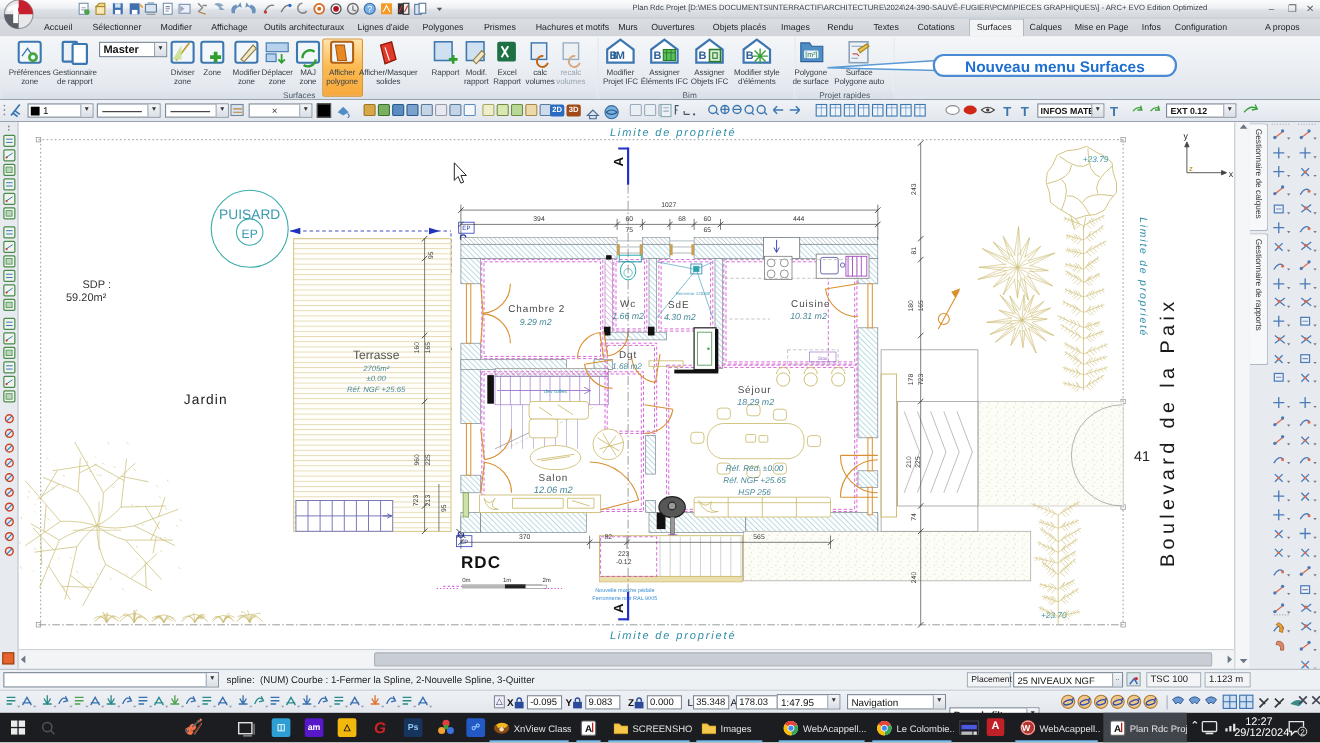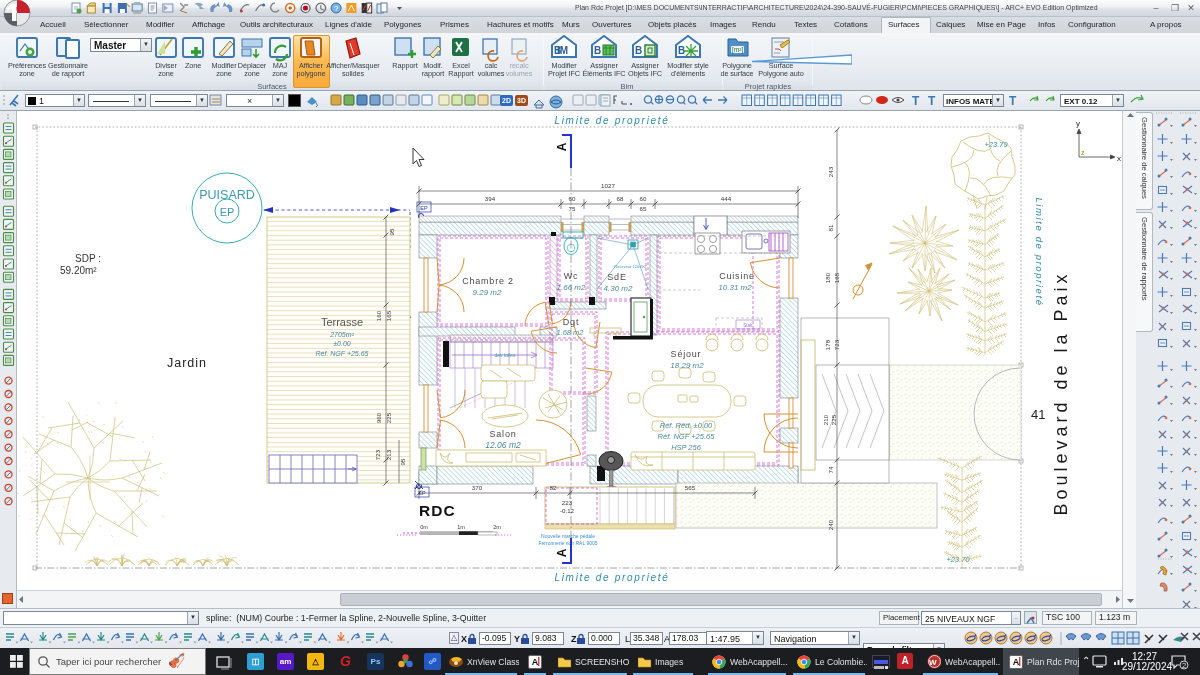--- a/index.html
+++ b/index.html
@@ -204,20 +204,21 @@
       <div class="riblabel" style="left:643.0px;width:90px;color:#384048">Modifier style<br>d'éléments</div>
       <div class="riblabel" style="left:692.0px;width:90px;color:#384048">Polygone<br>de surface</div>
       <div class="riblabel" style="left:736.0px;width:90px;color:#384048">Surface<br>Polygone auto</div>
       <div class="combo" style="left:90px;top:5px;width:62px;height:14px;">
         <span style="position:absolute;left:3px;top:1px;font-weight:bold;font-size:10px;">Master</span>
         <span class="arr">▼</span>
       </div>
       <svg width="100" height="18" style="position:absolute;left:752px;top:20px;">
         <polygon points="100,2 0,8.5 100,11" fill="#fff" stroke="#5b9bd5" stroke-width="1.4"></polygon>
       </svg>
+      <div class="callout">Nouveau menu Surfaces</div>
       <svg width="1200" height="58" style="position:absolute;left:0;top:0">
         <rect x="17" y="5" width="20" height="19" rx="2" fill="#f2f7fb" stroke="#3c77b0" stroke-width="1.9"></rect>
         <path d="M20 18 l5 -7 l5 7" fill="none" stroke="#3c77b0" stroke-width="1.2"></path>
         <circle cx="30" cy="19" r="4.5" fill="#49a33c"></circle>
         <circle cx="30" cy="19" r="2" fill="#dff"></circle>
         <rect x="57" y="5" width="13" height="18" rx="1" fill="#eaf1f8" stroke="#3c77b0" stroke-width="2"></rect>
         <rect x="66" y="7" width="13" height="18" rx="1" fill="#fff" stroke="#3c77b0" stroke-width="2"></rect>
         <rect x="156" y="5" width="20" height="19" rx="2" fill="#f2f7fb" stroke="#3c77b0" stroke-width="1.9"></rect>
         <path d="M160 22 L172 6" stroke="#c59a2a" stroke-width="1.5"></path>
         <path d="M157 21 l8 -13 l0 13 z" fill="#cde29a"></path>
@@ -1794,21 +1795,20 @@
     </div>
     <div class="taskbar">
       <svg width="30" height="27" style="position:absolute;left:4px;top:0">
         <g fill="#ececec">
           <rect x="6" y="7" width="5.8" height="5.8"></rect>
           <rect x="13" y="7" width="5.8" height="5.8"></rect>
           <rect x="6" y="14" width="5.8" height="5.8"></rect>
           <rect x="13" y="14" width="5.8" height="5.8"></rect>
         </g>
       </svg>
-      <div class="abs" style="left:29px;top:0px;width:177px;height:27px;background:#f3f3f4;border:1px solid #7a7a7a;color:#444;font-size:9.5px;line-height:25px;"><span style="margin-left:26px;">Taper ici pour rechercher</span></div>
       <svg width="18" height="18" style="position:absolute;left:36px;top:6px">
         <circle cx="7" cy="7" r="4.2" fill="none" stroke="#555" stroke-width="1.3"></circle>
         <path d="M10 10 l3.5 3.5" stroke="#555" stroke-width="1.3"></path>
       </svg>
       <div class="abs" style="left:168px;top:4px;font-size:14px;">🎻</div>
       <svg width="20" height="20" style="position:absolute;left:215px;top:5px">
         <rect x="2" y="4" width="12" height="10" fill="none" stroke="#e0e0e0" stroke-width="1.3"></rect>
         <path d="M16 5 l0 10 m-10 1 l8 0" stroke="#999" stroke-width="1"></path>
       </svg>
       <div class="abs" style="left:247px;top:5px;width:17px;height:17px;background:#2e9fd4;color:#fff;font-size:8px;font-weight:bold;text-align:center;line-height:17px;border-radius:2px;">◫</div>

